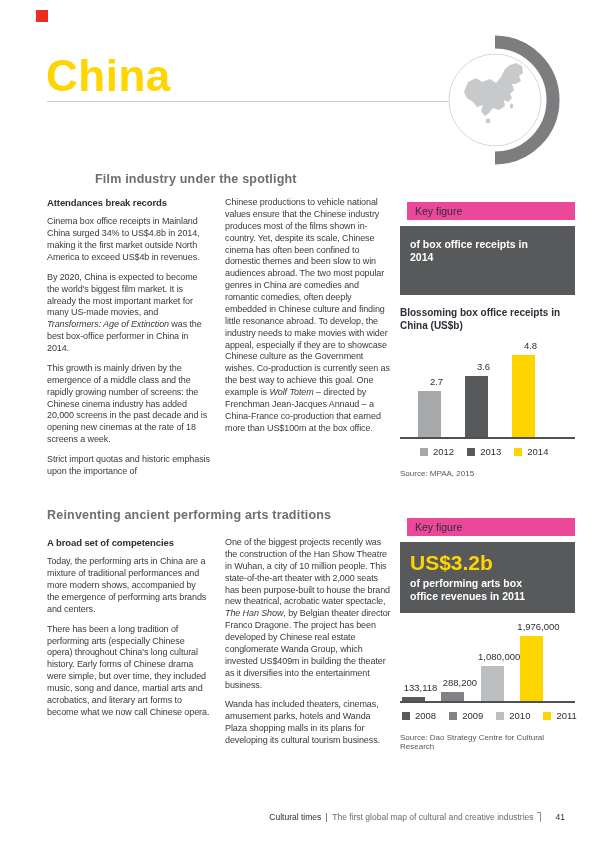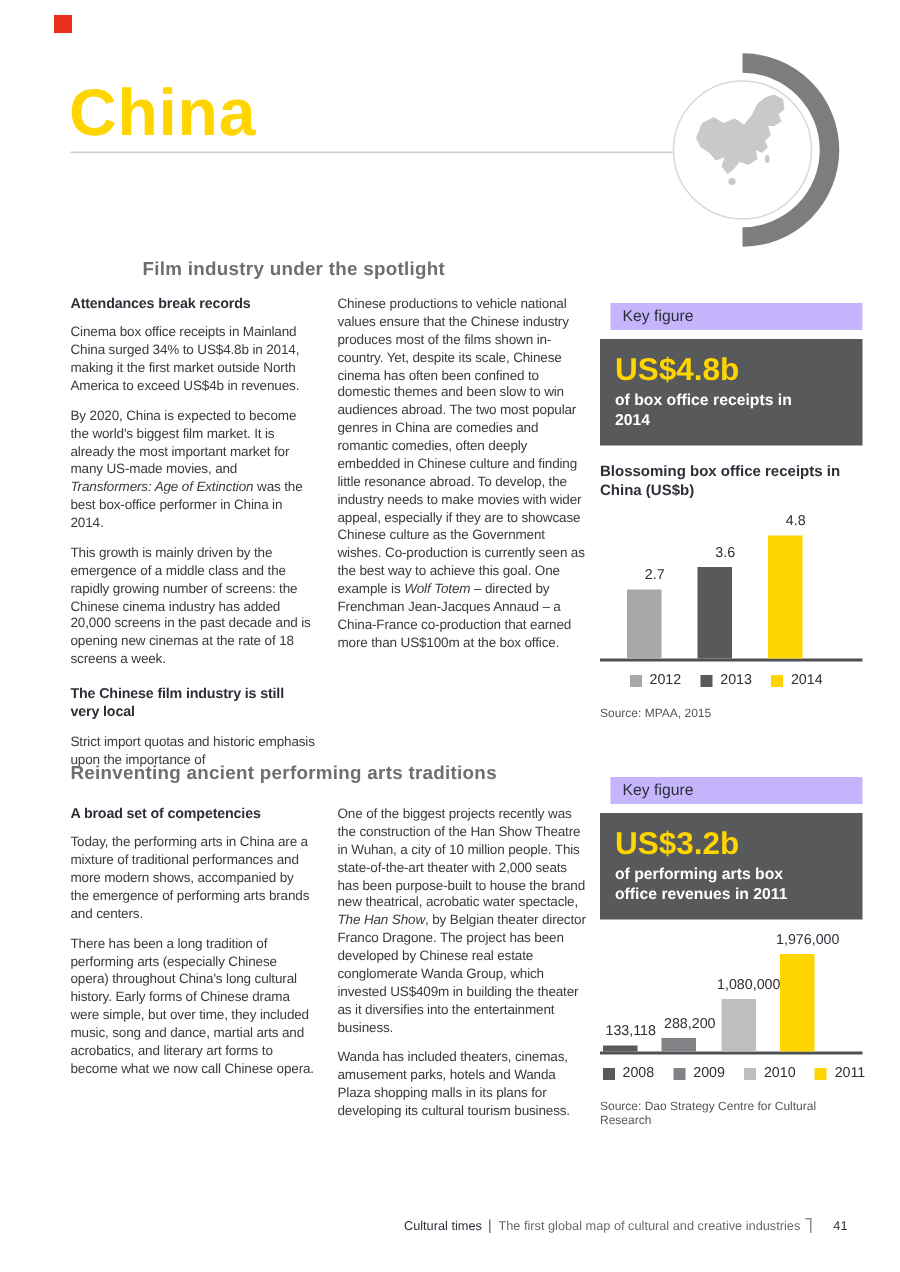--- a/index.html
+++ b/index.html
@@ -24,21 +24,21 @@
   .col h3{font-size:9.5px;font-weight:700;color:#2E2E38;margin:0 0 7px 0;line-height:1.3;}
   .col h3.mid{margin-top:11px;}
   #s1c1{left:47px;top:197px;}
   #s1c2{left:225px;top:197px;width:168px;}
   #s2c1{left:47px;top:537px;}
   #s2c2{left:225px;top:537px;width:168px;}
 
   .aside{position:absolute;left:400px;width:175px;}
   #as1{top:202px;}
   #as2{top:518px;}
-  .key-bar{margin-left:7px;height:18px;background:#c4b5fd;color:#2E2E38;font-size:10.5px;
+  .key-bar{margin-left:7px;height:18px;background:#ec4899;color:#2E2E38;font-size:10.5px;
            padding:3px 0 0 8px;box-sizing:border-box;}
   .key-box{margin-top:6px;background:#58595B;padding:9px 10px 10px 10px;box-sizing:border-box;
            min-height:69px;}
   .key-value{font-size:21px;font-weight:700;color:#FFD500;line-height:1.1;}
   .key-caption{margin-top:3px;font-size:10.5px;font-weight:700;color:#ffffff;line-height:1.25;
                width:130px;}
   .chart-title{margin-top:11px;font-size:10px;font-weight:700;color:#2E2E38;line-height:1.3;}
 
   .bars{display:flex;justify-content:space-between;align-items:flex-end;margin-top:6px;
         border-bottom:2px solid #4F5054;box-sizing:content-box;}
@@ -88,32 +88,30 @@
     <circle cx="50" cy="89" r="2.4" fill="#C8C9CB"></circle>
   </svg>
 
   <h2 class="section-heading" id="s1-heading">Film industry under the spotlight</h2>
 
   <div class="col" id="s1c1">
     <h3>Attendances break records</h3>
     <p>Cinema box office receipts in Mainland China surged 34% to US$4.8b in 2014, making it the first market outside North America to exceed US$4b in revenues.</p>
     <p><span>By 2020, China is expected to become the world's biggest film market. It is already the most important market for many US-made movies, and </span><span class="it">Transformers: Age of Extinction</span><span> was the best box-office performer in China in 2014.</span></p>
     <p>This growth is mainly driven by the emergence of a middle class and the rapidly growing number of screens: the Chinese cinema industry has added 20,000 screens in the past decade and is opening new cinemas at the rate of 18 screens a week.</p>
-    <h3 class="mid">The Chinese film industry is still very local</h3>
     <p>Strict import quotas and historic emphasis upon the importance of</p>
   </div>
 
   <div class="col" id="s1c2">
     <p><span>Chinese productions to vehicle national values ensure that the Chinese industry produces most of the films shown in-country. Yet, despite its scale, Chinese cinema has often been confined to domestic themes and been slow to win audiences abroad. The two most popular genres in China are comedies and romantic comedies, often deeply embedded in Chinese culture and finding little resonance abroad. To develop, the industry needs to make movies with wider appeal, especially if they are to showcase Chinese culture as the Government wishes. Co-production is currently seen as the best way to achieve this goal. One example is </span><span class="it">Wolf Totem</span><span> – directed by Frenchman Jean-Jacques Annaud – a China-France co-production that earned more than US$100m at the box office.</span></p>
   </div>
 
   <aside class="aside" id="as1">
     <div class="key-bar">Key figure</div>
     <div class="key-box">
-      <div class="key-value">US$4.8b</div>
       <div class="key-caption">of box office receipts in 2014</div>
     </div>
     <div class="chart-title">Blossoming box office receipts in China (US$b)</div>
     <div id="chart1">
       <div class="bars" style="height: 99px;">
           <div class="bcol">
             <div class="bval" style="bottom: 50.1px;">2.7</div>
             <div class="bar" style="height: 46.1px; background: rgb(167, 168, 170);"></div>
           </div>
           <div class="bcol">

